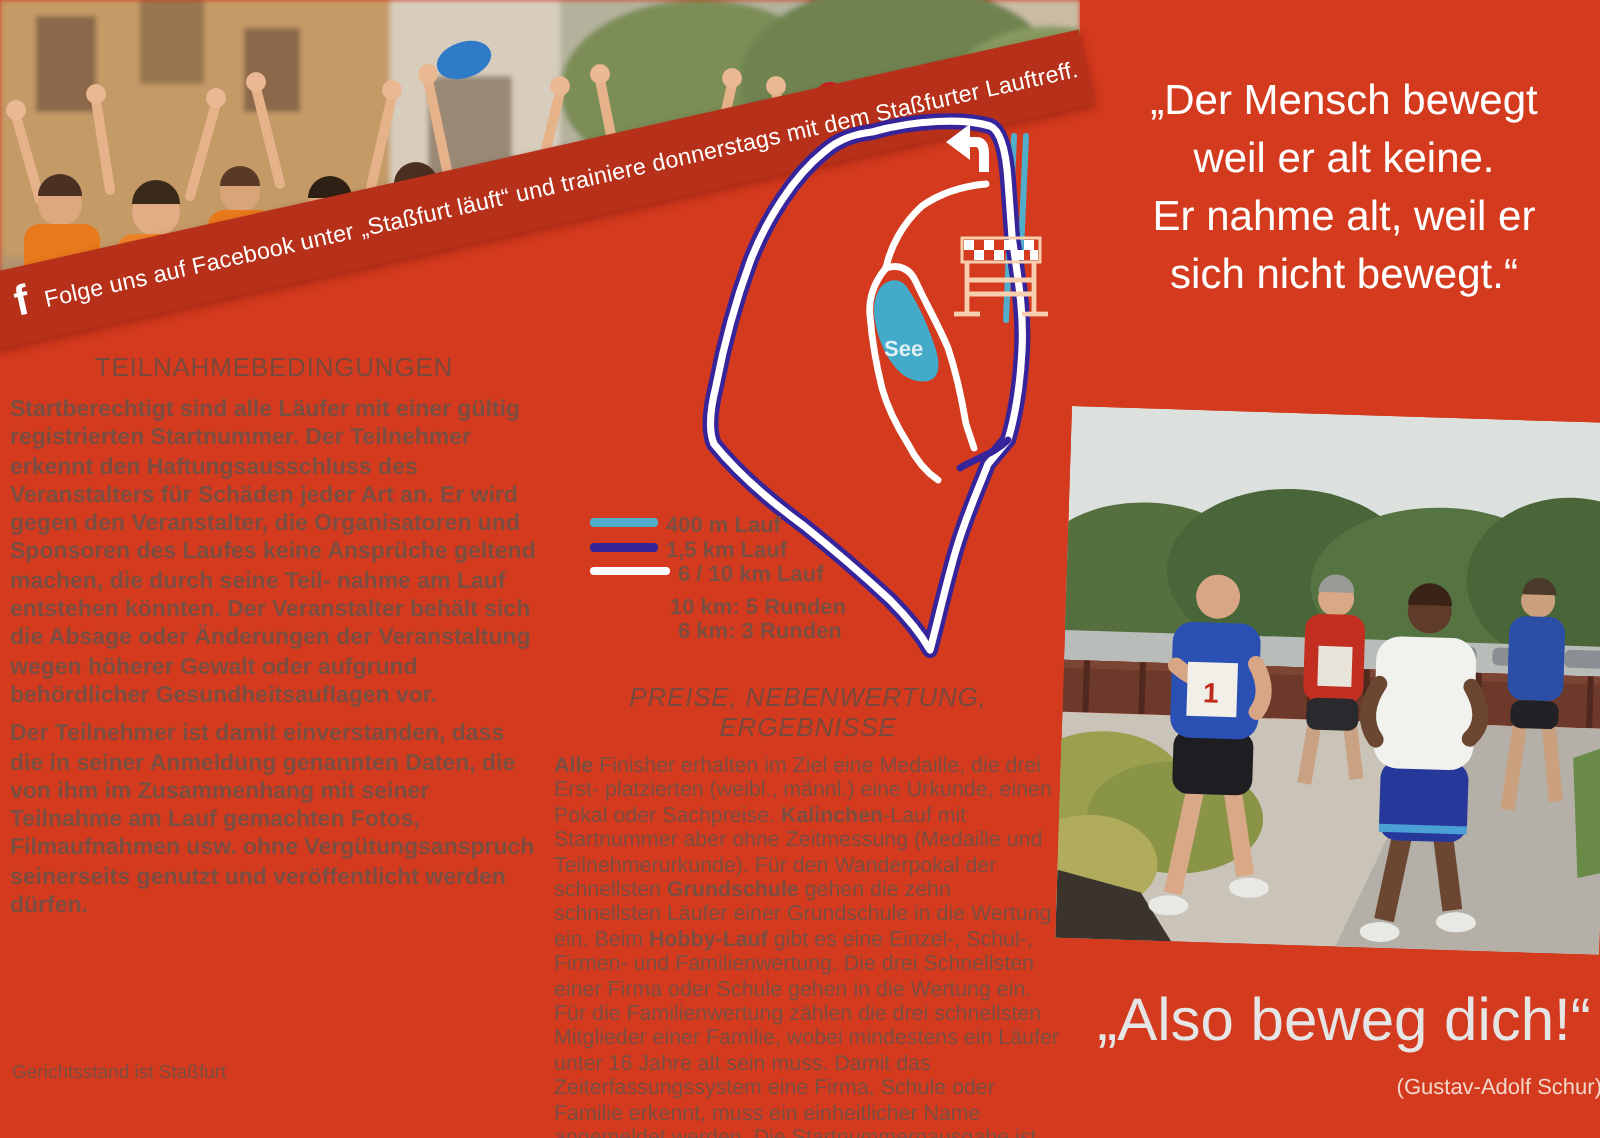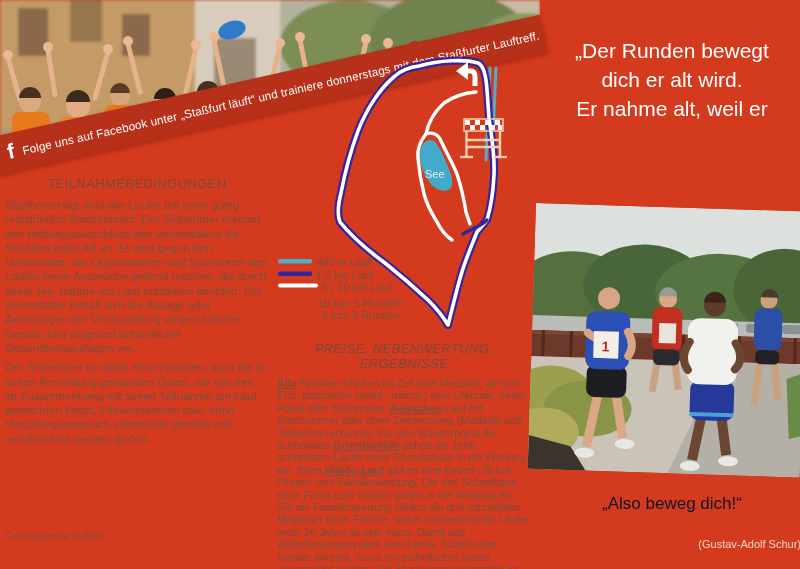--- a/index.html
+++ b/index.html
@@ -15,41 +15,41 @@
   .fb-banner{position:absolute;left:-12px;top:138px;width:565px;height:38px;
     background:#b6301a;transform:rotate(-12.6deg);transform-origin:left top;
     display:flex;align-items:center;box-shadow:0 2px 4px rgba(90,10,0,.35);
     color:#fff;white-space:nowrap;}
   .fb-icon{font-weight:bold;font-size:21px;margin:0 8px 2px 16px;color:#ffffff;}
   .fb-text{font-size:11.6px;letter-spacing:.15px;}
 
   
   .left-col{position:absolute;left:5px;top:176px;width:264px;color:#7a4f42;}
   .col-heading{font-size:13px;letter-spacing:.4px;text-align:center;margin:0 0 7px 0;color:#774a3d;}
-  .left-col p{font-size:11.5px;line-height:14.3px;margin:0 0 5px 0;}
-  .left-footer{position:absolute;left:6px;top:531px;font-size:9.5px;color:#7a4f42;font-family:Liberation Serif, serif;}
+  .left-col p{font-size:11.5px;line-height:14.3px;margin:0 0 5px 0;font-weight:bold;}
+  .left-footer{position:absolute;left:6px;top:531px;font-size:9.5px;color:#7a4f42;}
 
   
   .prizes{position:absolute;left:277px;top:341px;width:254px;color:#7a4f42;}
   .prizes .col-heading{margin-bottom:6px;font-style:italic;}
   .prizes-body{font-size:10.7px;line-height:12.4px;}
   .b{font-weight:bold;}
-  .u{text-decoration:underline;}
-
-  
-  .map{position:absolute;left:268px;top:50px;}
+  .u{}
+
+  
+  .map{position:absolute;left:285px;top:50px;font-weight:bold;}
   .map text{font-family:"Liberation Sans",sans-serif;}
 
   
   .quote{position:absolute;left:543px;top:36px;width:258px;text-align:center;
     color:#ffffff;font-size:21px;line-height:29px;}
   .runners-photo{position:absolute;left:536px;top:203px;width:272px;height:266px;
     transform:rotate(1.8deg);transform-origin:left top;overflow:hidden;}
   .closing-quote{position:absolute;left:543px;top:494px;width:258px;text-align:center;
-    color:#0f172a;font-size:17px;}
+    color:#e5e5e5;font-size:30px;}
   .attribution{position:absolute;left:543px;top:538px;width:258px;text-align:right;
     color:#f2d6ca;font-size:11px;}
 </style>
 </head>
 <body>
 
 <div id="page">
 
   <div class="kids-photo">
     <svg width="540" height="150" viewBox="0 0 540 150">
@@ -247,23 +247,24 @@
       </g>
     </svg>
   </div>
 
   <div class="prizes">
     <div class="col-heading">PREISE, NEBENWERTUNG, ERGEBNISSE</div>
     <div class="prizes-body"><span class="b u">Alle</span><span> Finisher erhalten im Ziel eine Medaille, die drei Erst- platzierten (weibl., männl.) eine Urkunde, einen Pokal oder Sachpreise. </span><span class="b u">Kalinchen</span><span>-Lauf mit Startnummer aber ohne Zeitmessung (Medaille und Teilnehmerurkunde). Für den Wanderpokal der schnellsten </span><span class="b u">Grundschule</span><span> gehen die zehn schnellsten Läufer einer Grundschule in die Wertung ein. Beim </span><span class="b u">Hobby-Lauf</span><span> gibt es eine Einzel-, Schul-, Firmen- und Familienwertung. Die drei Schnellsten einer Firma oder Schule gehen in die Wertung ein. Für die Familienwertung zählen die drei schnellsten Mitglieder einer Familie, wobei mindestens ein Läufer unter 16 Jahre alt sein muss. Damit das Zeiterfassungssystem eine Firma, Schule oder Familie erkennt, muss ein einheitlicher Name angemeldet werden. Die Startnummernausgabe ist am 13.05.2022 ab 14.00 Uhr geöffnet. Alle Ergebnisse werden durch unseren Partner im Internet unter </span></div>
   </div>
 
   <div class="quote">
-    <div>„Der Runden bewegt</div>
-    <div>dich er alt wird.</div>
+    <div>„Der Mensch bewegt</div>
+    <div>weil er alt keine.</div>
     <div>Er nahme alt, weil er</div>
+    <div>sich nicht bewegt.“</div>
   </div>
 
   <div class="runners-photo">
     <svg width="272" height="266" viewBox="0 0 272 266">
       <rect x="0" y="0" width="272" height="112" fill="#dde1dd"></rect>
       <g>
         <ellipse cx="40" cy="85" rx="58" ry="38" fill="#55703e"></ellipse>
         <ellipse cx="112" cy="80" rx="62" ry="42" fill="#49663a"></ellipse>
         <ellipse cx="188" cy="85" rx="66" ry="40" fill="#567442"></ellipse>
         <ellipse cx="252" cy="80" rx="52" ry="42" fill="#4a6638"></ellipse>

